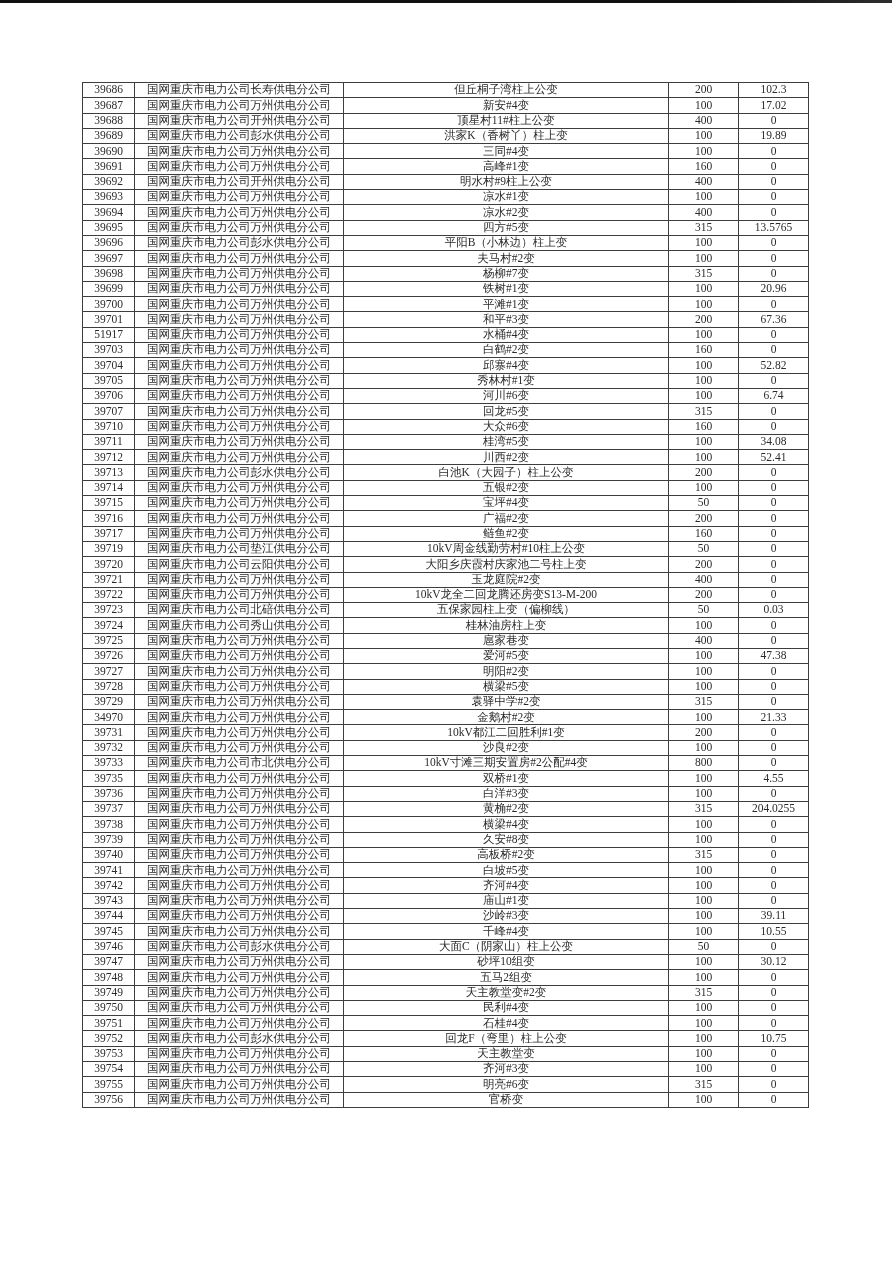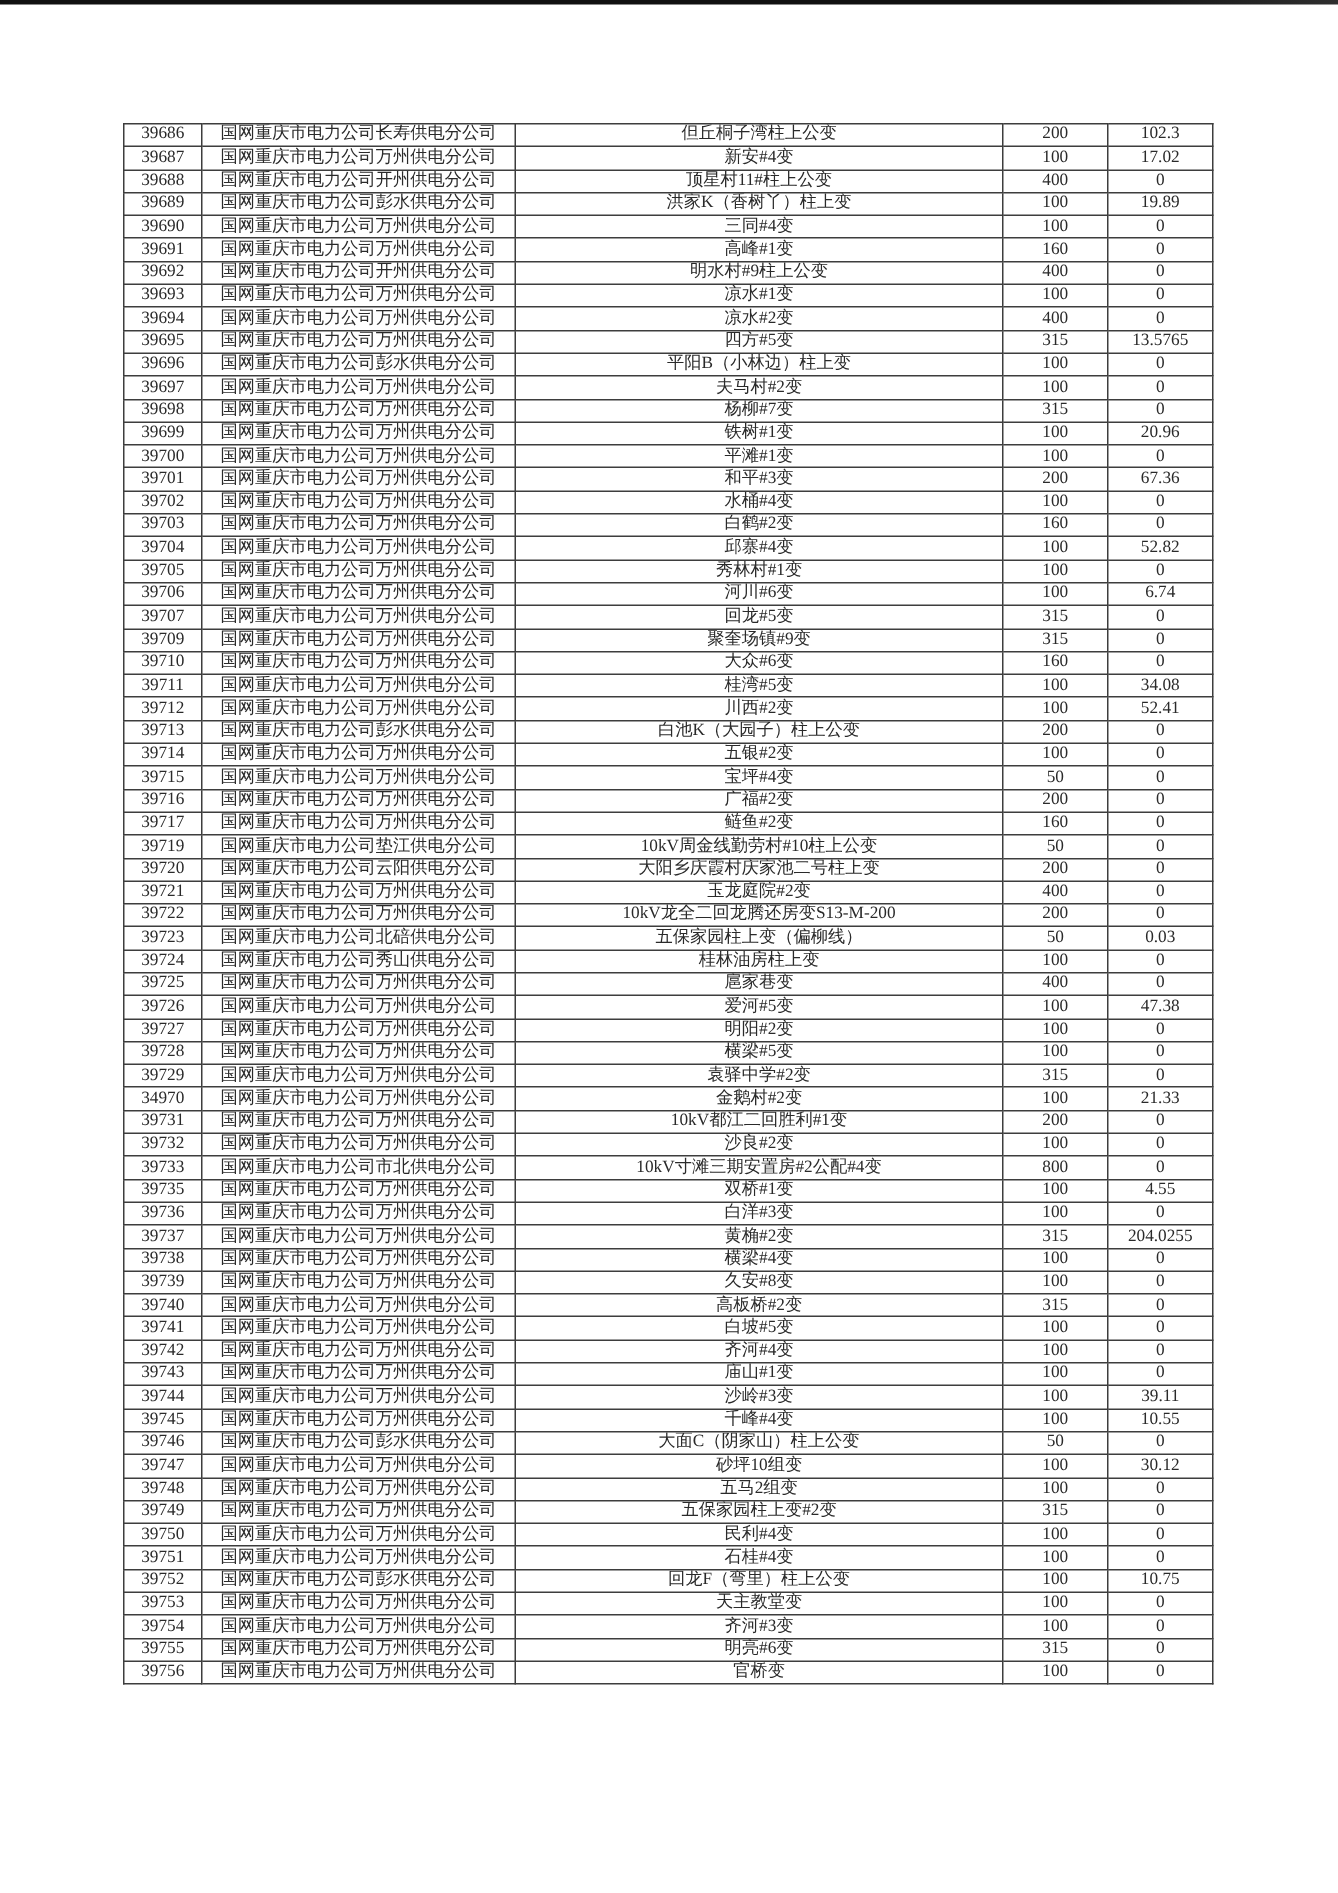--- a/index.html
+++ b/index.html
@@ -170,21 +170,21 @@
     <td class="c-value">0</td>
   </tr>
         <tr>
     <td class="c-id">39701</td>
     <td class="c-company">国网重庆市电力公司万州供电分公司</td>
     <td class="c-name">和平#3变</td>
     <td class="c-capacity">200</td>
     <td class="c-value">67.36</td>
   </tr>
         <tr>
-    <td class="c-id">39702</td>
+    <td class="c-id">51917</td>
     <td class="c-company">国网重庆市电力公司万州供电分公司</td>
     <td class="c-name">水桶#4变</td>
     <td class="c-capacity">100</td>
     <td class="c-value">0</td>
   </tr>
         <tr>
     <td class="c-id">39703</td>
     <td class="c-company">国网重庆市电力公司万州供电分公司</td>
     <td class="c-name">白鹤#2变</td>
     <td class="c-capacity">160</td>
@@ -208,27 +208,20 @@
     <td class="c-id">39706</td>
     <td class="c-company">国网重庆市电力公司万州供电分公司</td>
     <td class="c-name">河川#6变</td>
     <td class="c-capacity">100</td>
     <td class="c-value">6.74</td>
   </tr>
         <tr>
     <td class="c-id">39707</td>
     <td class="c-company">国网重庆市电力公司万州供电分公司</td>
     <td class="c-name">回龙#5变</td>
-    <td class="c-capacity">315</td>
-    <td class="c-value">0</td>
-  </tr>
-        <tr>
-    <td class="c-id">39709</td>
-    <td class="c-company">国网重庆市电力公司万州供电分公司</td>
-    <td class="c-name">聚奎场镇#9变</td>
     <td class="c-capacity">315</td>
     <td class="c-value">0</td>
   </tr>
         <tr>
     <td class="c-id">39710</td>
     <td class="c-company">国网重庆市电力公司万州供电分公司</td>
     <td class="c-name">大众#6变</td>
     <td class="c-capacity">160</td>
     <td class="c-value">0</td>
   </tr>
@@ -480,21 +473,21 @@
         <tr>
     <td class="c-id">39748</td>
     <td class="c-company">国网重庆市电力公司万州供电分公司</td>
     <td class="c-name">五马2组变</td>
     <td class="c-capacity">100</td>
     <td class="c-value">0</td>
   </tr>
         <tr>
     <td class="c-id">39749</td>
     <td class="c-company">国网重庆市电力公司万州供电分公司</td>
-    <td class="c-name">五保家园柱上变#2变</td>
+    <td class="c-name">天主教堂变#2变</td>
     <td class="c-capacity">315</td>
     <td class="c-value">0</td>
   </tr>
         <tr>
     <td class="c-id">39750</td>
     <td class="c-company">国网重庆市电力公司万州供电分公司</td>
     <td class="c-name">民利#4变</td>
     <td class="c-capacity">100</td>
     <td class="c-value">0</td>
   </tr>

